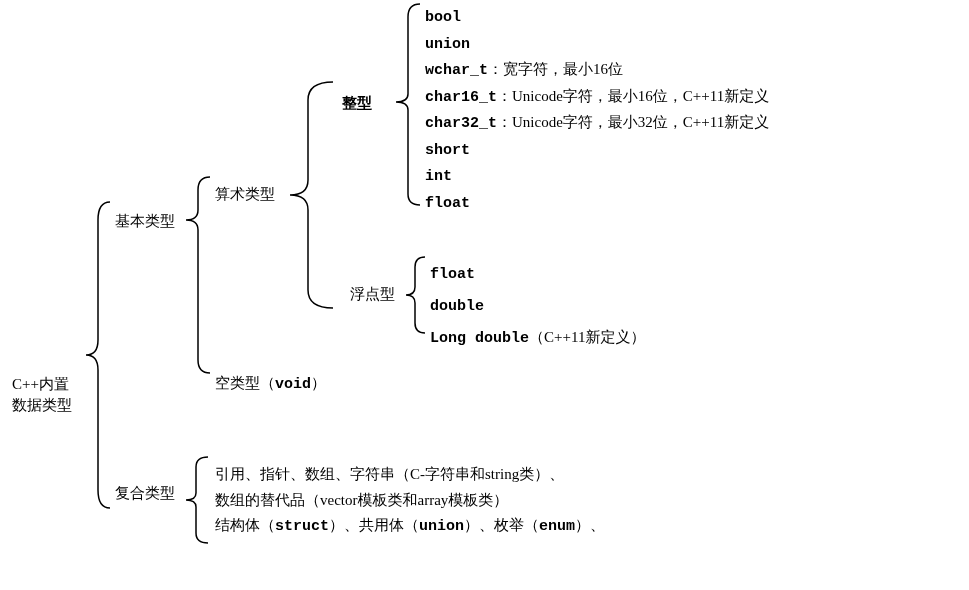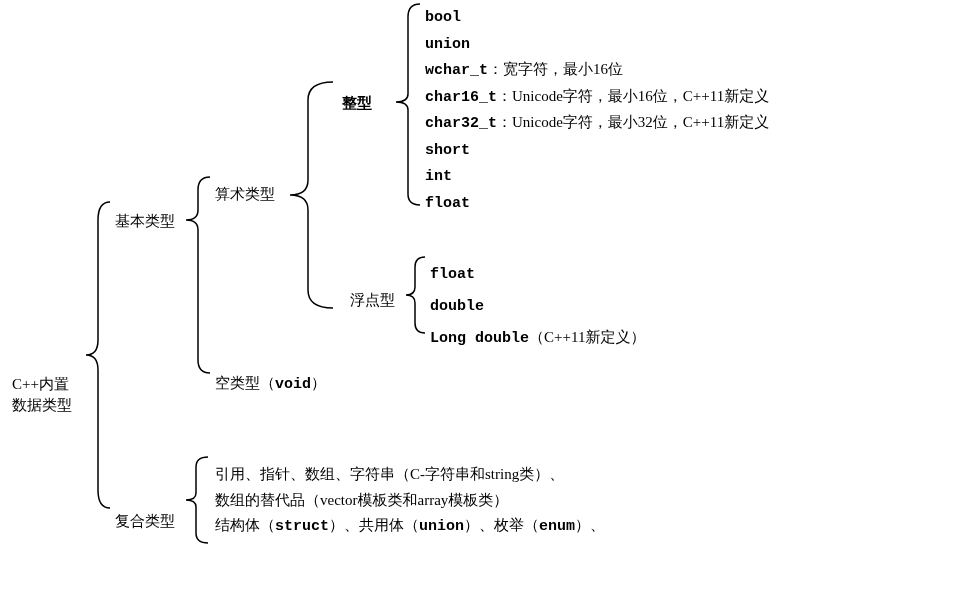--- a/index.html
+++ b/index.html
@@ -27,21 +27,21 @@
     
     
     .basic-type {
       position: absolute;
       left: 115px;
       top: 212px;
     }
     .compound-type {
       position: absolute;
       left: 115px;
-      top: 512px;
+      top: 484px;
       text-align: center;
     }
     
     
     .arith-type {
       position: absolute;
       left: 215px;
       top: 185px;
     }
     .void-type {
@@ -54,21 +54,21 @@
     
     .int-type {
       position: absolute;
       left: 342px;
       top: 94px;
       font-weight: bold;
     }
     .float-type {
       position: absolute;
       left: 350px;
-      top: 291px;
+      top: 285px;
     }
     
     
     .int-list {
       position: absolute;
       left: 425px;
       top: 5px;
       line-height: 1.5;
     }
     .int-list div { margin-bottom: 2px; }

